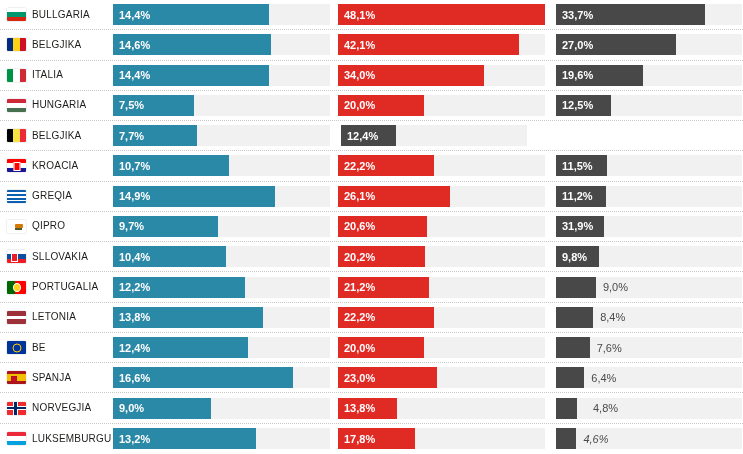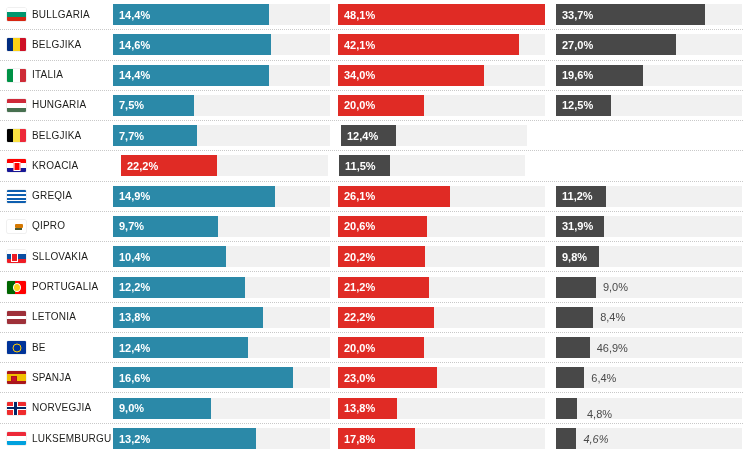--- a/index.html
+++ b/index.html
@@ -190,20 +190,25 @@
         <span class="val inside">12,4%</span>
       </div>
     </div>
     <div class="row">
       <div class="label-cell">
         <span class="flag" style="background: linear-gradient(rgb(255, 0, 0) 0px, rgb(255, 0, 0) 33.3%, rgb(255, 255, 255) 33.3%, rgb(255, 255, 255) 66.6%, rgb(23, 23, 150) 66.6%, rgb(23, 23, 150) 100%);">
           <div style="position:absolute;left:50%;top:18%;transform:translateX(-50%);width:5px;height:7px;background:#ff0000;border:.5px solid #fff;"></div>
         </span>
         <span class="label-text">KROACIA</span>
       </div>
+      <div class="bar-cell cell-blue">
+        <div class="track"></div>
+        <div class="bar" style="width: 116.1px;"></div>
+        <span class="val inside">10,7%</span>
+      </div>
       <div class="bar-cell cell-red">
         <div class="track"></div>
         <div class="bar red" style="width: 95.5px;"></div>
         <span class="val inside">22,2%</span>
       </div>
       <div class="bar-cell cell-dark">
         <div class="track"></div>
         <div class="bar dark" style="width: 50.9px;"></div>
         <span class="val inside">11,5%</span>
       </div>
@@ -333,21 +338,21 @@
         <span class="val inside">12,4%</span>
       </div>
       <div class="bar-cell cell-red">
         <div class="track"></div>
         <div class="bar red" style="width: 86.1px;"></div>
         <span class="val inside">20,0%</span>
       </div>
       <div class="bar-cell cell-dark">
         <div class="track"></div>
         <div class="bar dark" style="width: 33.7px;"></div>
-        <span class="val outside" style="left: 40.7px;">46,9%</span>
+        <span class="val outside" style="left: 40.7px;">7,6%</span>
       </div>
     </div>
     <div class="row">
       <div class="label-cell">
         <span class="flag" style="background: linear-gradient(rgb(170, 21, 27) 0px, rgb(170, 21, 27) 25%, rgb(241, 191, 0) 25%, rgb(241, 191, 0) 75%, rgb(170, 21, 27) 75%, rgb(170, 21, 27) 100%);">
           <div style="position:absolute;left:22%;top:38%;width:4px;height:4px;background:#c8102e;border:.4px solid #ad1519;"></div>
         </span>
         <span class="label-text">SPANJA</span>
       </div>
       <div class="bar-cell cell-blue">
@@ -382,21 +387,21 @@
         <span class="val inside">9,0%</span>
       </div>
       <div class="bar-cell cell-red">
         <div class="track"></div>
         <div class="bar red" style="width: 59.4px;"></div>
         <span class="val inside">13,8%</span>
       </div>
       <div class="bar-cell cell-dark">
         <div class="track"></div>
         <div class="bar dark" style="width: 21.3px;"></div>
-        <span class="val outside" style="left: 31px; margin-top: 6px;">4,8%</span>
+        <span class="val outside" style="left: 37px;">4,8%</span>
       </div>
     </div>
     <div class="row">
       <div class="label-cell">
         <span class="flag" style="background: linear-gradient(rgb(237, 41, 57) 0px, rgb(237, 41, 57) 33.3%, rgb(255, 255, 255) 33.3%, rgb(255, 255, 255) 66.6%, rgb(0, 161, 222) 66.6%, rgb(0, 161, 222) 100%);"></span>
         <span class="label-text">LUKSEMBURGU</span>
       </div>
       <div class="bar-cell cell-blue">
         <div class="track"></div>
         <div class="bar" style="width: 143.2px;"></div>

